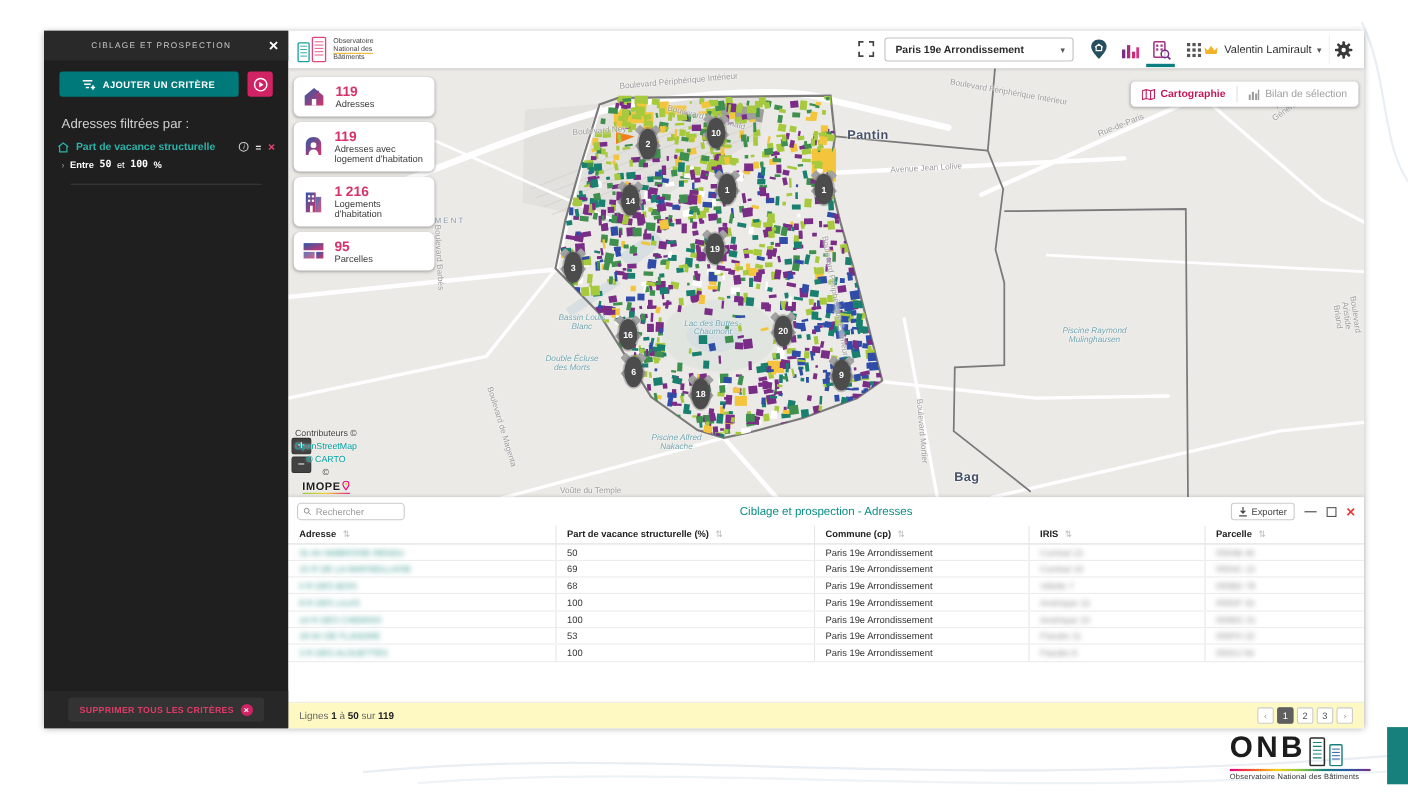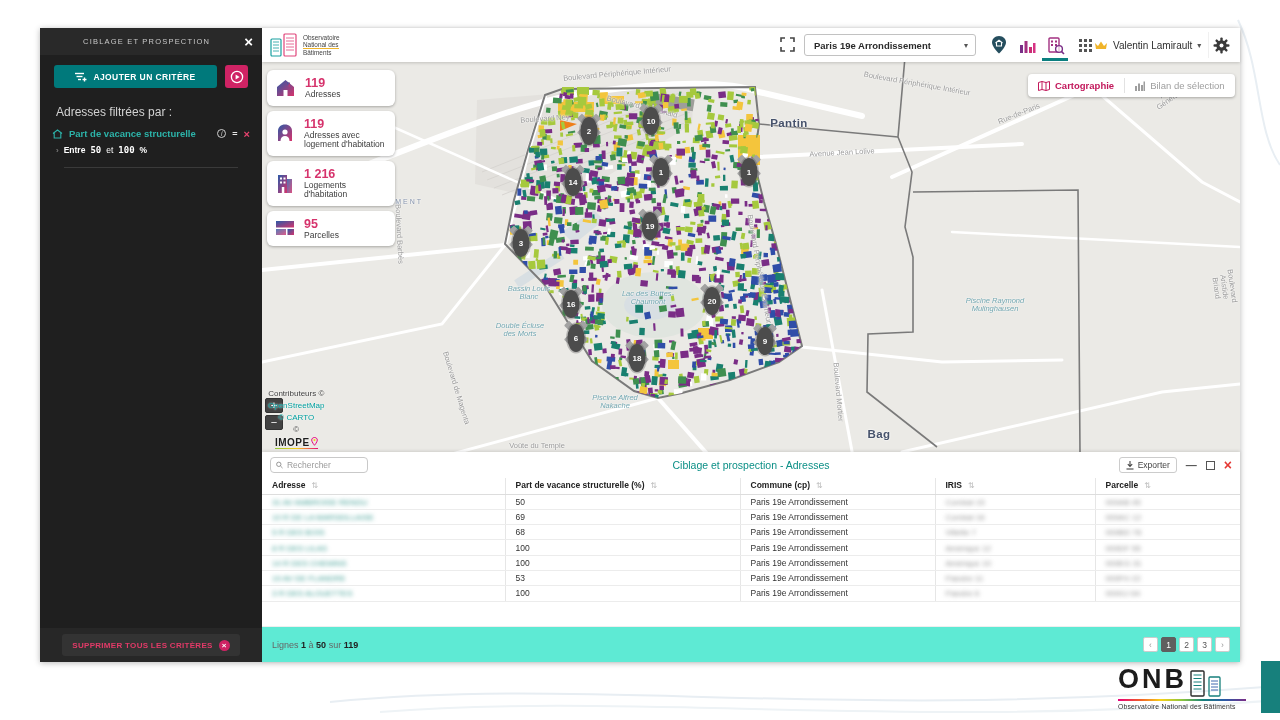--- a/index.html
+++ b/index.html
@@ -130,22 +130,22 @@
   table.grid col.c4{width:160px} table.grid col.c5{width:145px}
   table.grid th { text-align:left; font-size:8.5px; color:#222; padding:3px 10px; border-bottom:1px solid #ddd;
     font-weight:bold; line-height:9.5px; vertical-align:middle; }
   table.grid th .sort { color:#bbb; font-weight:normal; font-size:8px; margin-left:6px; }
   table.grid td { font-size:8.5px; color:#333; padding:0 10px; height:15.3px; border-bottom:1px solid #ececec;
     white-space:nowrap; overflow:hidden; }
   table.grid td+td, table.grid th+th { border-left:1px solid #e6e6e6; }
   .blur { filter:blur(2.3px); font-size:8px; }
   .blur.adr { color:#3f9e94; }
   .blur.gry { color:#8f8f8f; }
-  .panel-foot { position:absolute; bottom:0; left:0; width:100%; height:36px; display:flex; align-items:center;
-    padding:0 10px; border-top:1px solid #eee; background:#5eead4; }
+  .panel-foot { position:absolute; bottom:0; left:0; width:100%; height:24px; display:flex; align-items:center;
+    padding:0 10px; border-top:1px solid #eee; background:#fef9c3; }
   .lines-info { font-size:9px; color:#666; }
   .lines-info b { color:#222; }
   .pager { margin-left:auto; display:flex; gap:3px; }
   .pg { min-width:15px; height:15px; border:1px solid #ccc; border-radius:2px; display:flex; align-items:center;
     justify-content:center; font-size:8.5px; color:#555; background:#fff; padding:0 3px; cursor:pointer; }
   .pg.active { background:#5f5f5f; border-color:#5f5f5f; color:#fff; }
   .pg.nav { color:#999; }
 
   
   .onb { position:absolute; right:34px; bottom:10px; width:128px; }

